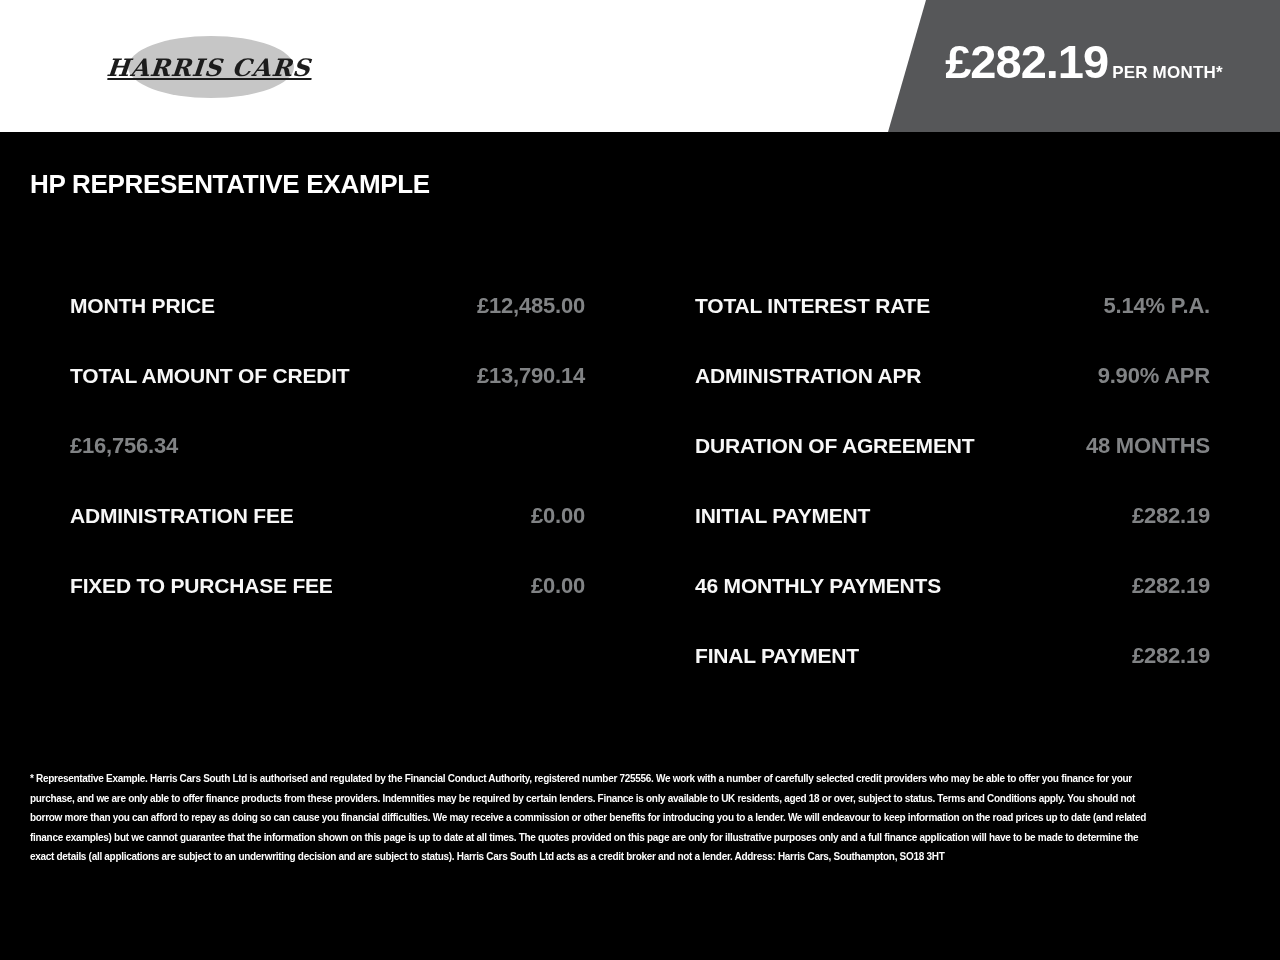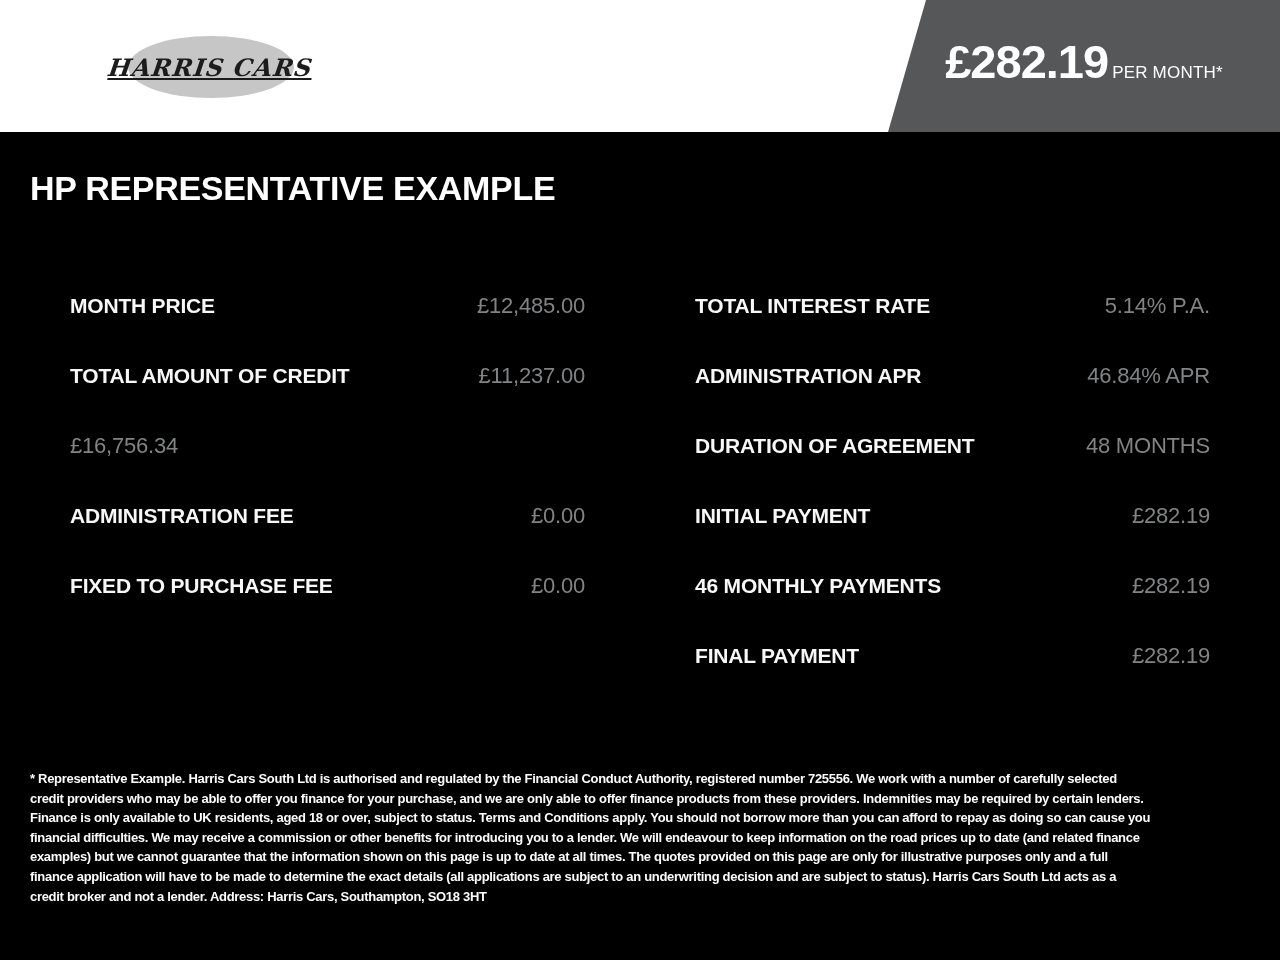--- a/index.html
+++ b/index.html
@@ -45,30 +45,30 @@
   }
   .price-amount{
     font-size:47px;
     font-weight:bold;
     color:#ffffff;
     letter-spacing:-1px;
     line-height:1;
   }
   .price-suffix{
     font-size:17px;
-    font-weight:normal;
+    font-weight:bold;
     color:#ffffff;
     margin-left:4px;
     letter-spacing:0.2px;
     line-height:1;
   }
   
   .page-title{
     position:absolute;left:30px;top:169px;
-    font-size:34px;
+    font-size:26px;
     font-weight:bold;
     color:#ffffff;
     letter-spacing:-0.3px;
     white-space:nowrap;
     text-align:right;
   }
   .finance-col{
     position:absolute;top:271px;
     width:515px;
   }
@@ -82,30 +82,30 @@
   }
   .finance-label{
     font-size:21px;
     font-weight:bold;
     color:#f7f7f7;
     letter-spacing:-0.2px;
     white-space:nowrap;
   }
   .finance-value{
     font-size:22px;
-    font-weight:normal;
+    font-weight:bold;
     color:#818385;
     letter-spacing:-0.2px;
     white-space:nowrap;
   }
   
   .disclaimer{
     position:absolute;left:30px;top:769px;
     width:1122px;
-    font-size:13px;
+    font-size:10px;
     font-weight:bold;
     line-height:19.6px;
     letter-spacing:-0.3px;
     color:#fdfdfd;
     text-align:left;
   }
 </style>
 </head>
 <body>
 
@@ -123,21 +123,21 @@
 
   <div class="page-title">HP REPRESENTATIVE EXAMPLE</div>
 
   <div class="finance-col left">
     <div class="finance-row">
       <span class="finance-label">MONTH PRICE</span>
       <span class="finance-value">£12,485.00</span>
     </div>
     <div class="finance-row">
       <span class="finance-label">TOTAL AMOUNT OF CREDIT</span>
-      <span class="finance-value">£11,237.00</span>
+      <span class="finance-value">£13,790.14</span>
     </div>
     <div class="finance-row">
       <span class="finance-value">£16,756.34</span>
     </div>
     <div class="finance-row">
       <span class="finance-label">ADMINISTRATION FEE</span>
       <span class="finance-value">£0.00</span>
     </div>
     <div class="finance-row">
       <span class="finance-label">FIXED TO PURCHASE FEE</span>
@@ -145,21 +145,21 @@
     </div>
   </div>
 
   <div class="finance-col right">
     <div class="finance-row">
       <span class="finance-label">TOTAL INTEREST RATE</span>
       <span class="finance-value">5.14% P.A.</span>
     </div>
     <div class="finance-row">
       <span class="finance-label">ADMINISTRATION APR</span>
-      <span class="finance-value">46.84% APR</span>
+      <span class="finance-value">9.90% APR</span>
     </div>
     <div class="finance-row">
       <span class="finance-label">DURATION OF AGREEMENT</span>
       <span class="finance-value">48 MONTHS</span>
     </div>
     <div class="finance-row">
       <span class="finance-label">INITIAL PAYMENT</span>
       <span class="finance-value">£282.19</span>
     </div>
     <div class="finance-row">

